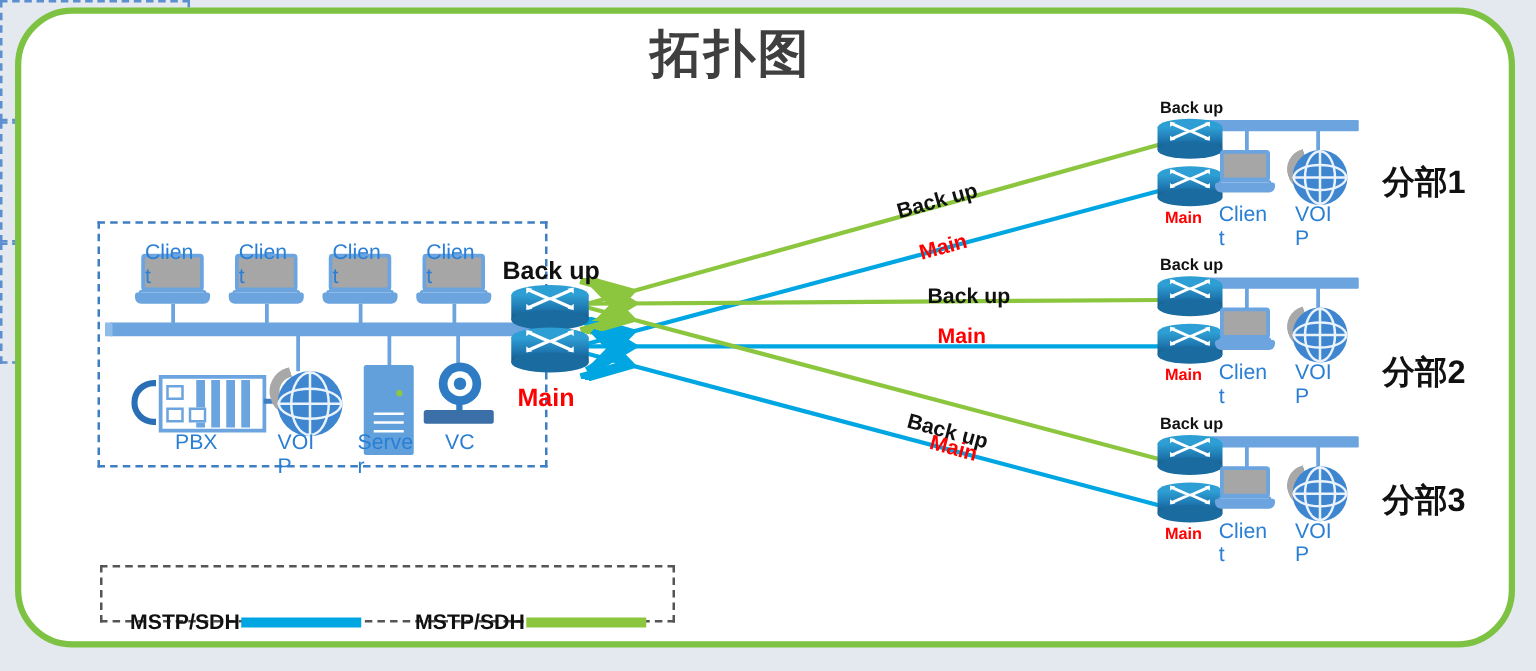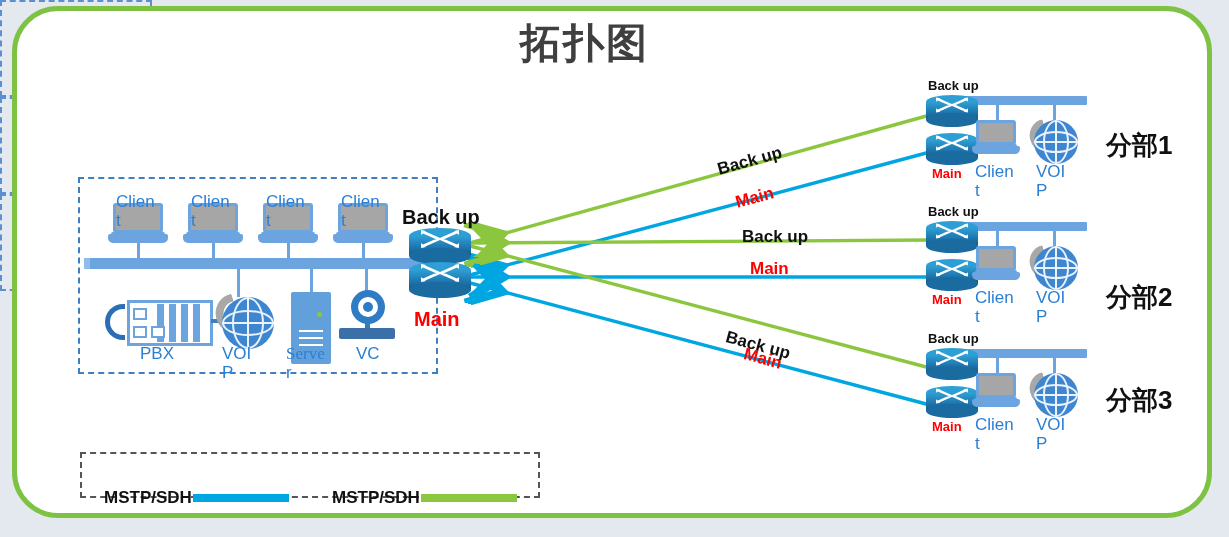--- a/index.html
+++ b/index.html
@@ -277,21 +277,21 @@
   <div class="lbl lbl-dev" style="left:222px;top:345px;">VOI</div>
   <div class="lbl lbl-dev" style="left:222px;top:364px;">P</div>
 
   <div class="vline" style="left:310px;top:264px;height:29px;"></div>
   <div class="server" style="left:291px;top:292px;">
     <div class="led"></div>
     <div class="ln" style="top:38px;"></div>
     <div class="ln" style="top:45px;"></div>
     <div class="ln" style="top:52px;"></div>
   </div>
-  <div class="lbl lbl-dev" style="left:286px;top:345px;font-family:Liberation Serif, serif;">Serve</div>
+  <div class="lbl lbl-dev" style="left:286px;top:345px;">Serve</div>
   <div class="lbl lbl-dev" style="left:286px;top:364px;">r</div>
 
   <div class="vline" style="left:365px;top:264px;height:27px;"></div>
   <div class="vc" style="left:339px;top:290px;">
     <div class="cam"></div>
     <div class="cam2"></div>
     <div class="cam3"></div>
     <div class="neck"></div>
     <div class="stand"></div>
   </div>

